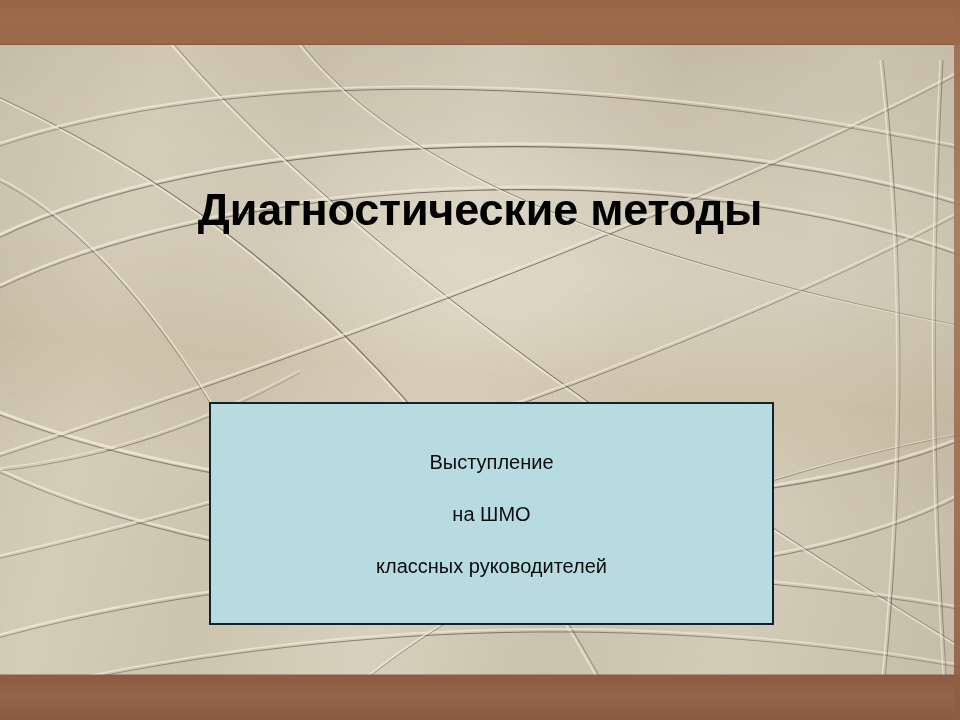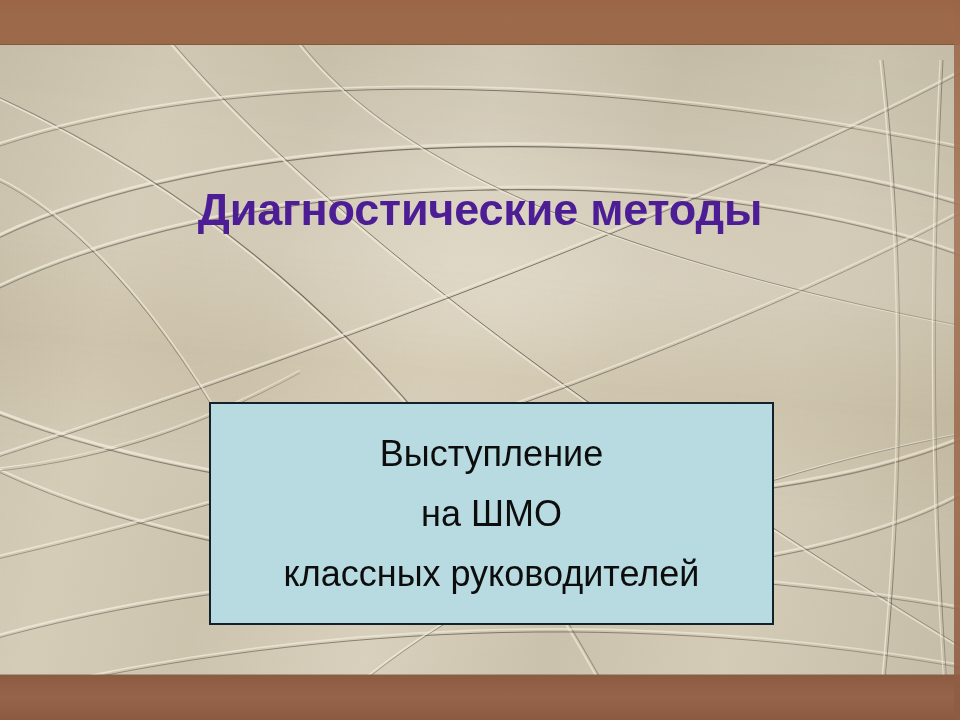--- a/index.html
+++ b/index.html
@@ -91,21 +91,21 @@
   
   .title {
     position: absolute;
     left: 80px;
     top: 180px;
     width: 800px;
     text-align: center;
     font-size: 45px;
     font-weight: bold;
     line-height: 59px;
-    color: #4c1d95;
+    color: #000000;
     letter-spacing: -0.2px;
   }
   .title-line { display: block; white-space: nowrap; }
 
   
   .subtitle-box {
     position: absolute;
     left: 209px;
     top: 402px;
     width: 565px;
@@ -115,26 +115,26 @@
     border: 2px solid #13212b;
     display: flex;
     flex-direction: column;
     align-items: center;
     justify-content: center;
   }
   .subtitle-line {
     display: block;
     width: 100%;
     text-align: center;
-    font-size: 36px;
+    font-size: 20px;
     line-height: 34px;
     color: #0d0d0d;
     white-space: nowrap;
   }
-  .subtitle-line + .subtitle-line { margin-top: 26px; }
+  .subtitle-line + .subtitle-line { margin-top: 18px; }
 </style>
 </head>
 <body>
 
 <div id="slide">
 
   <div class="bg-base"></div>
   <div class="bg-warm"></div>
 
   <svg class="bg-lines" width="960" height="720" viewBox="0 0 960 720" preserveAspectRatio="none">

